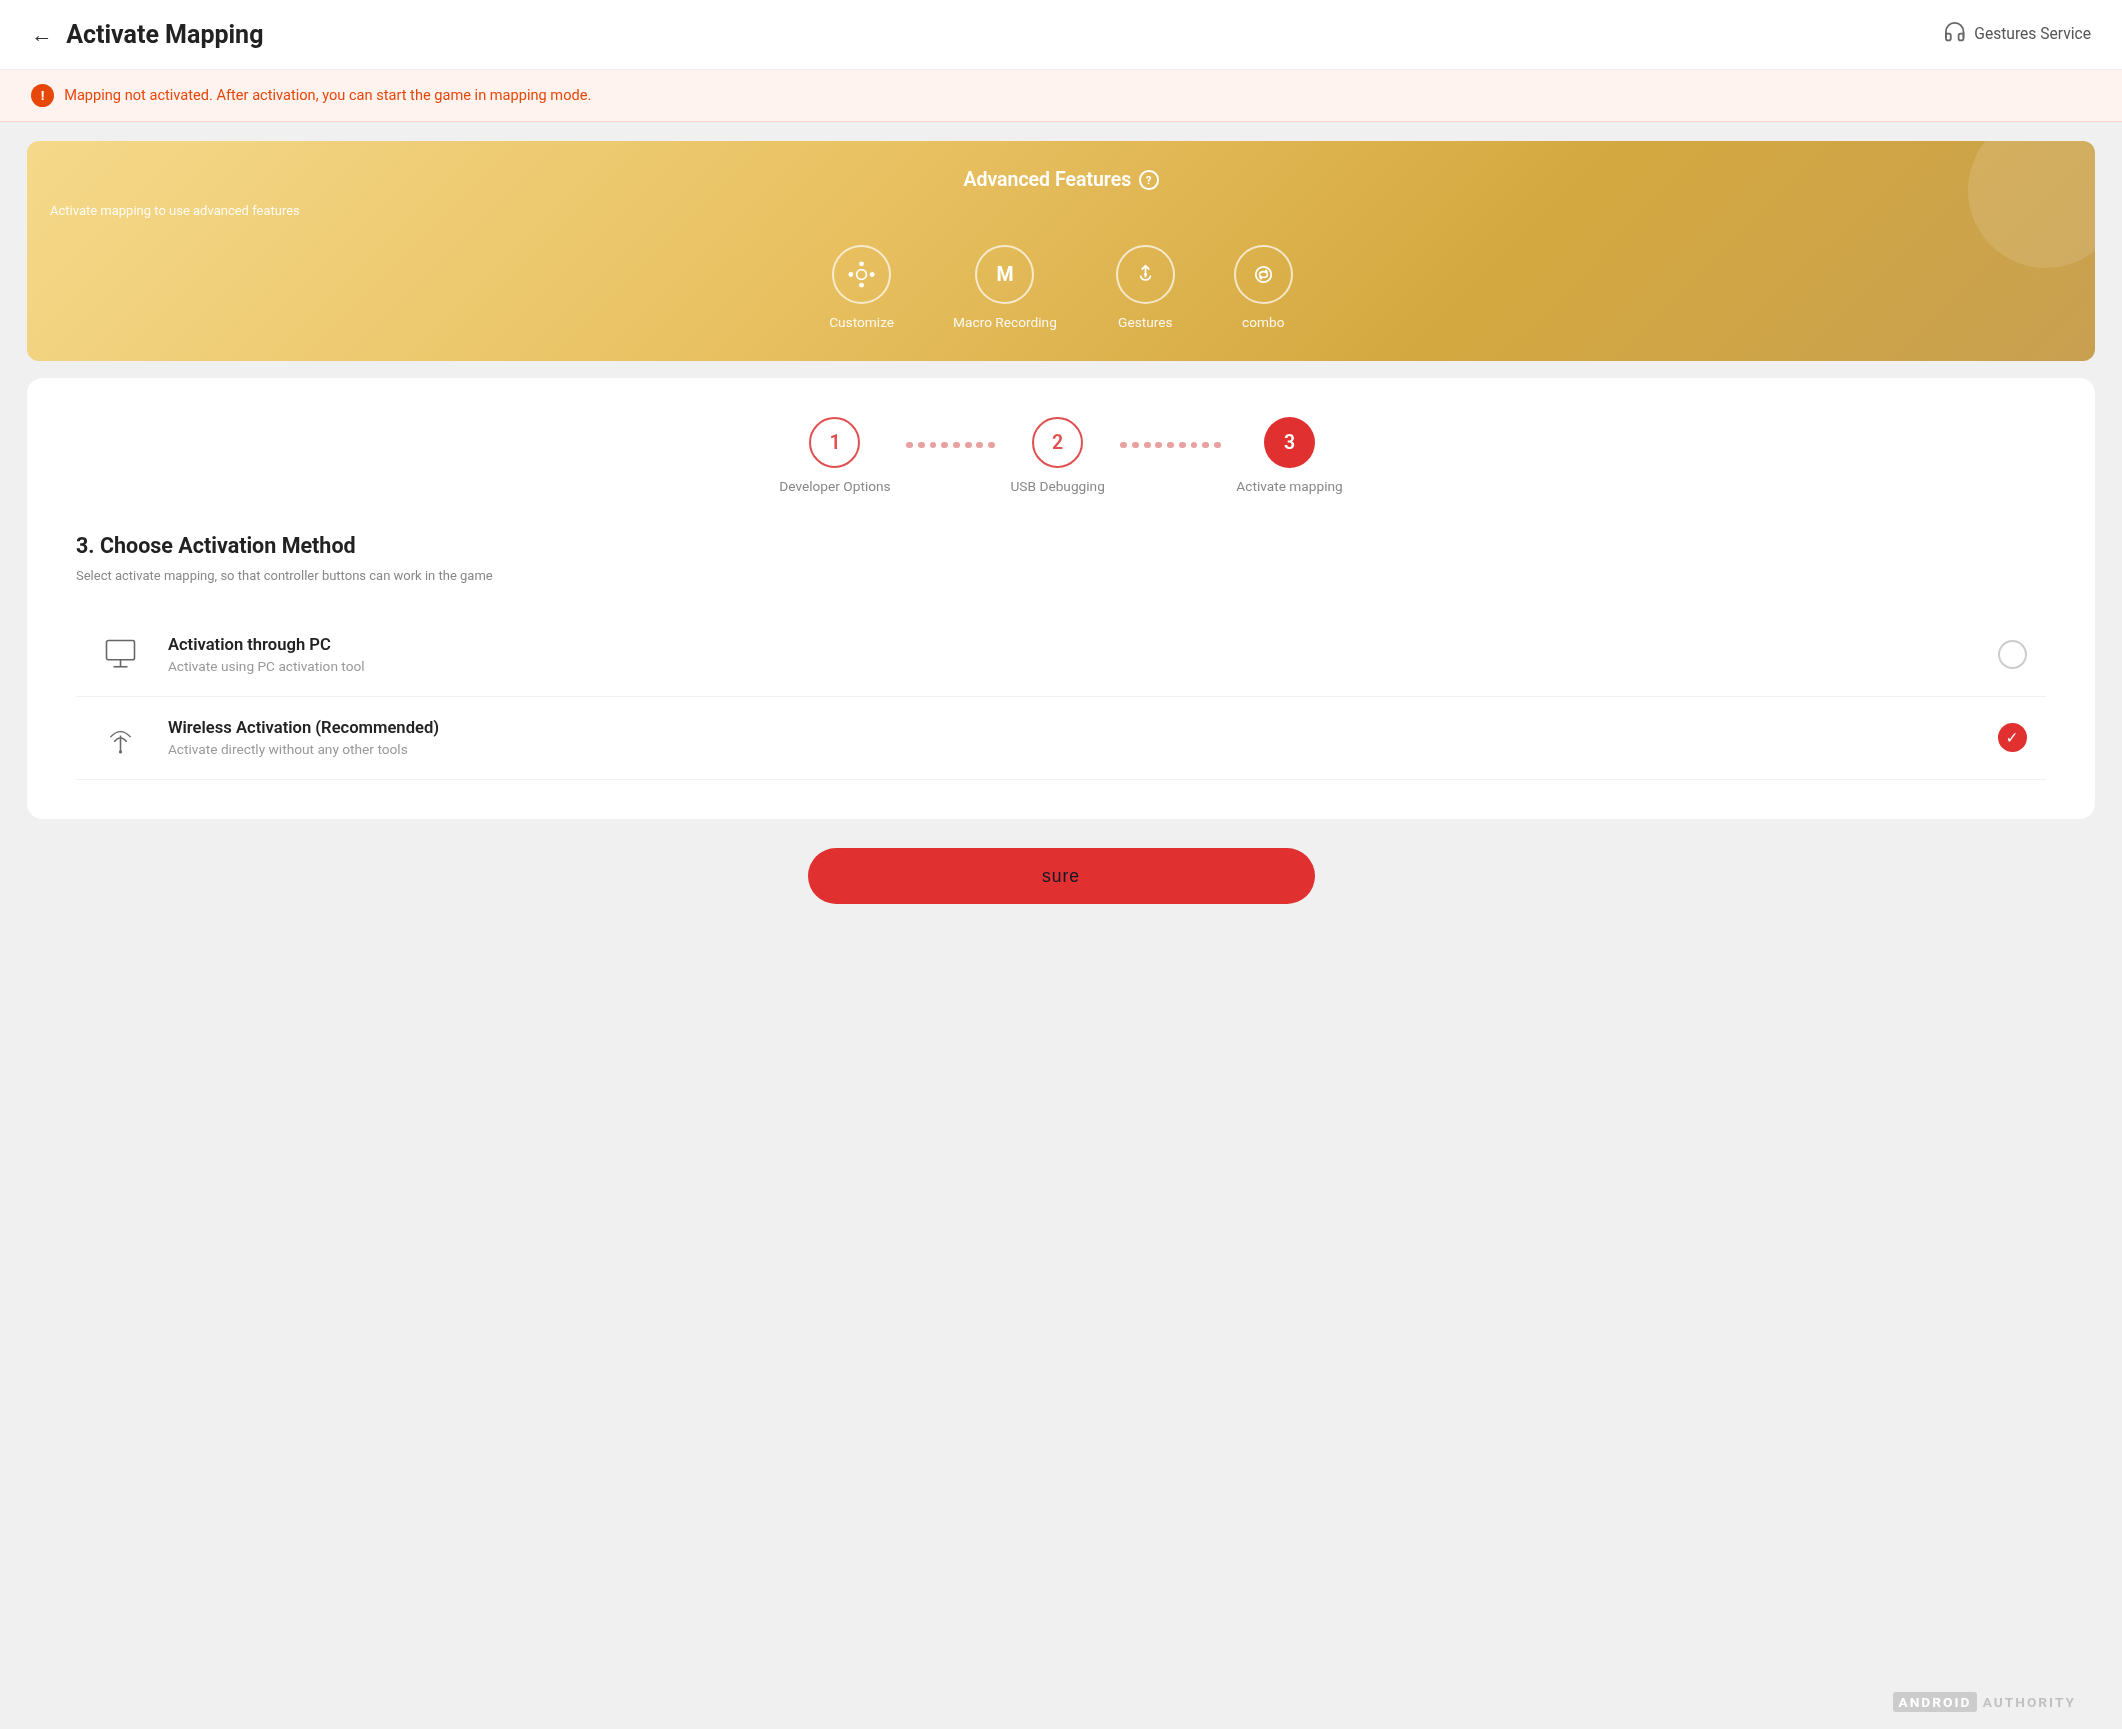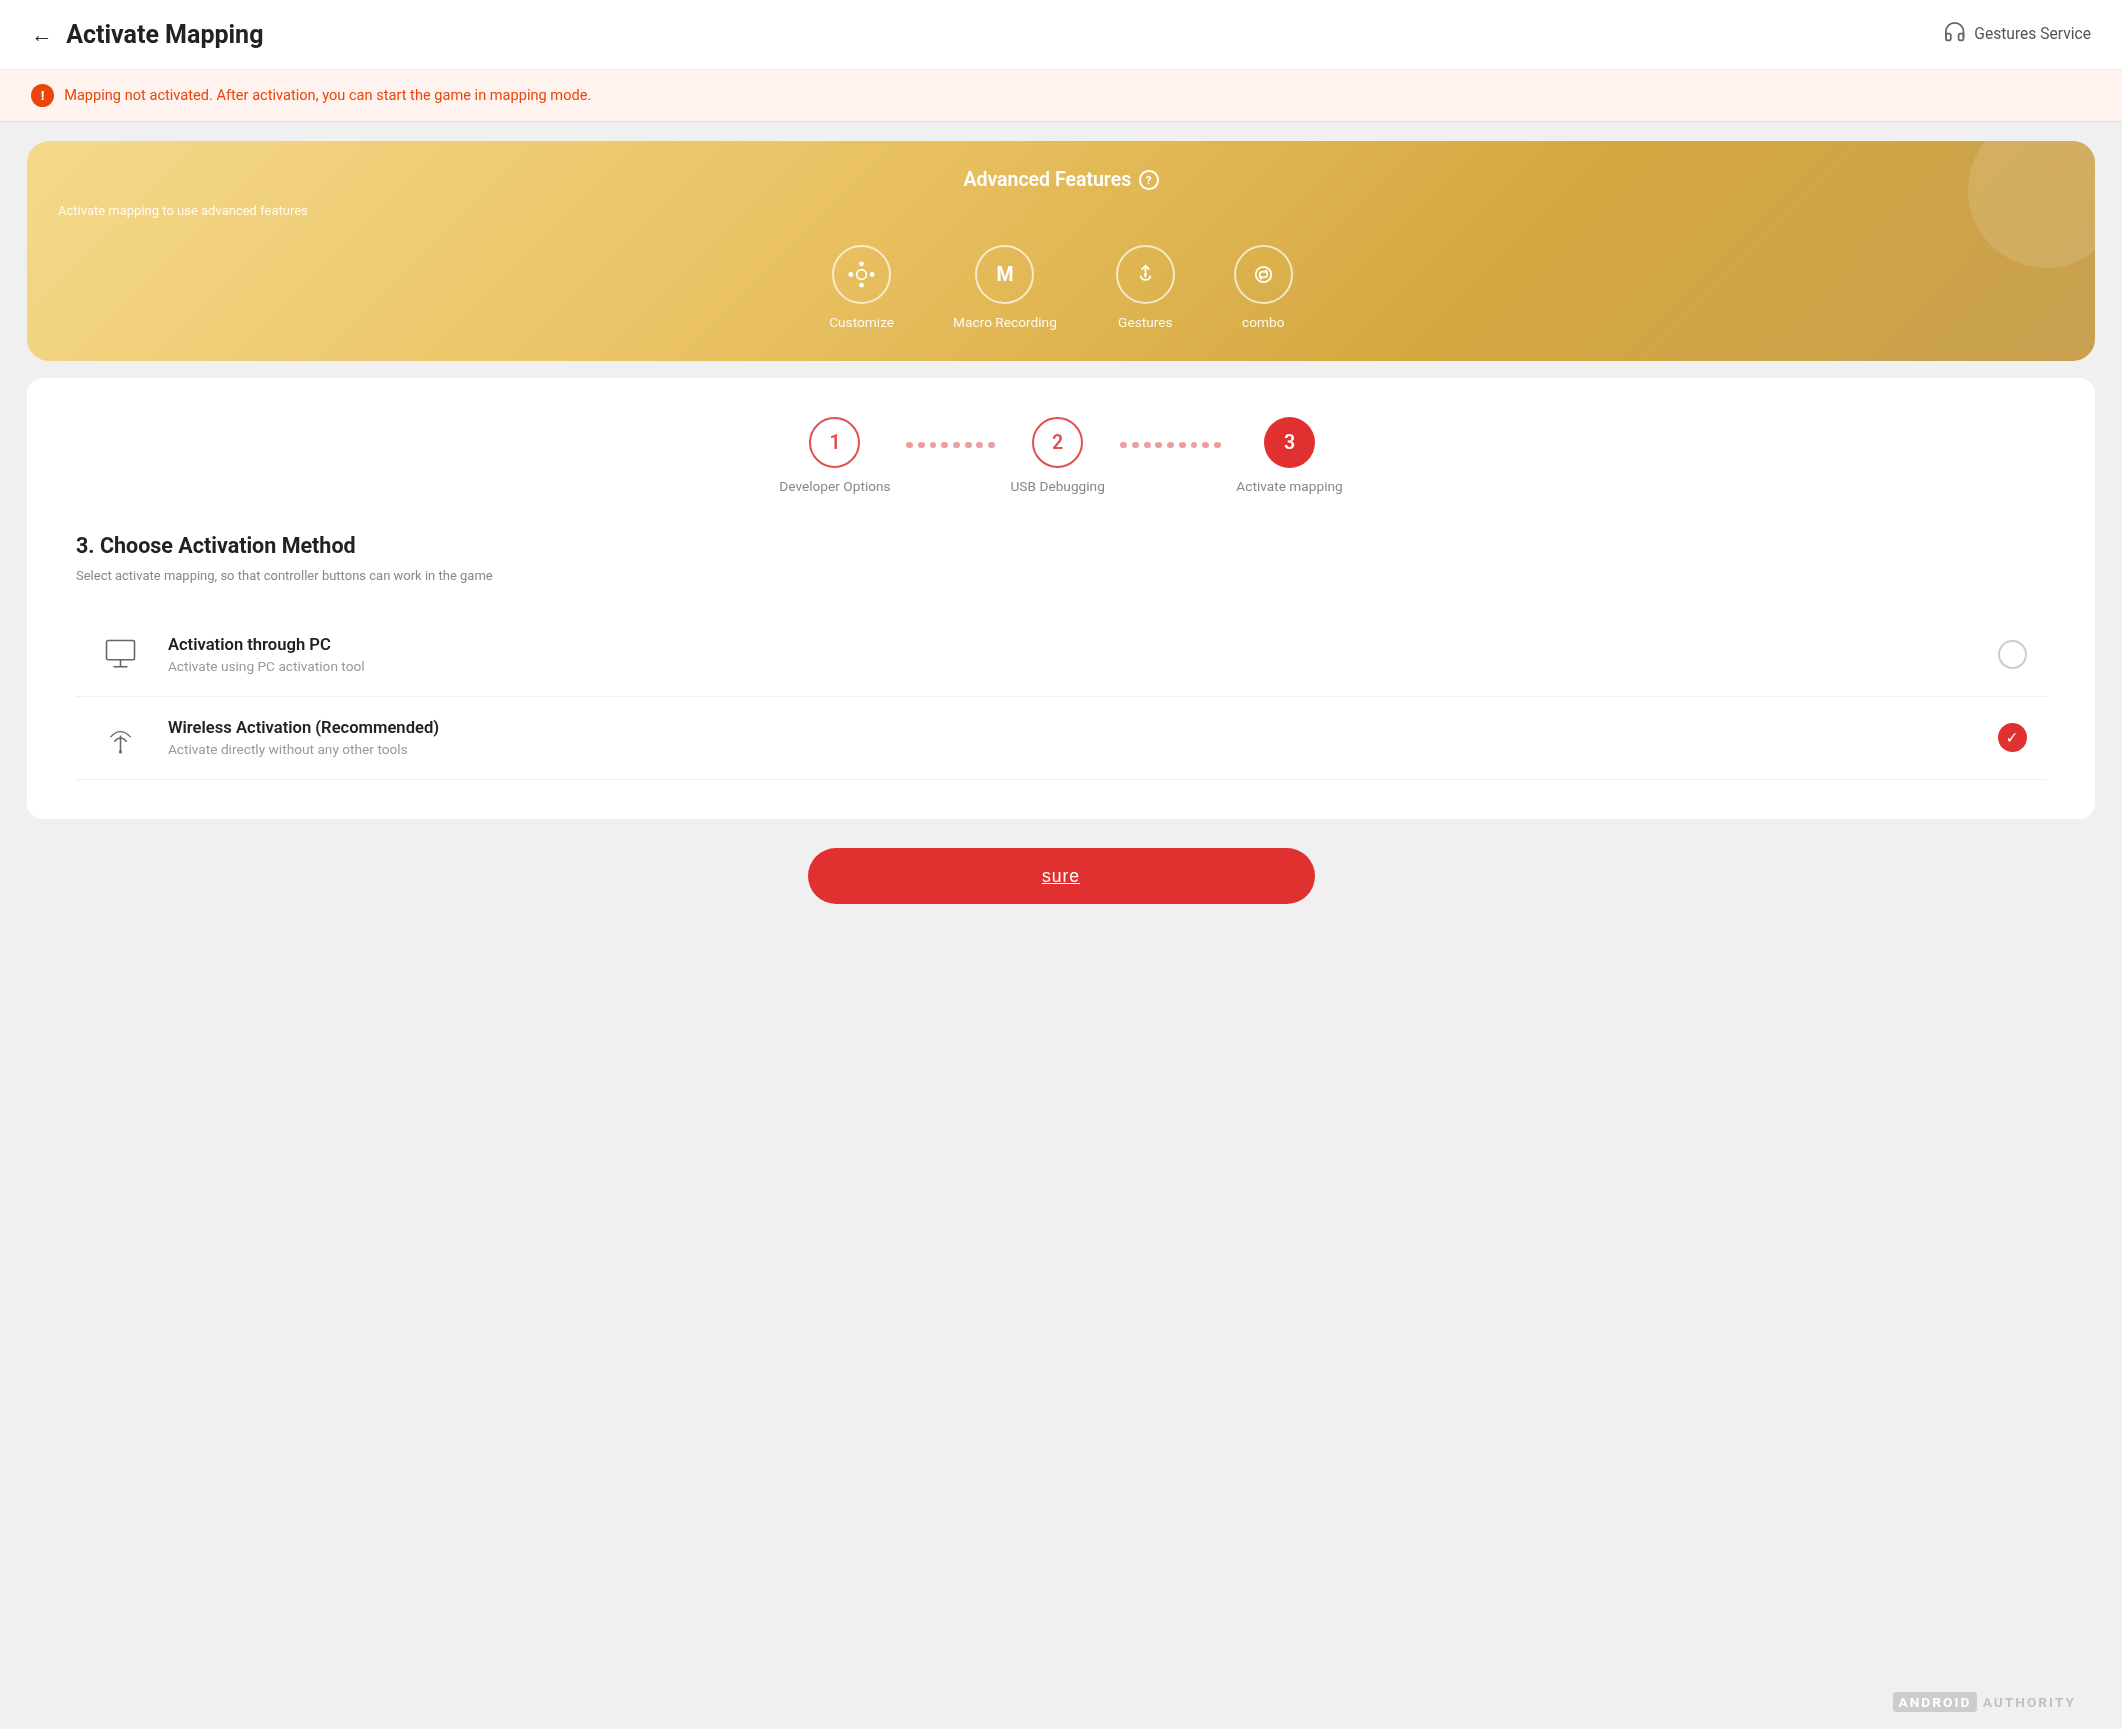--- a/index.html
+++ b/index.html
@@ -80,22 +80,22 @@
     .main-content {
       padding: 19.5px 27px;
       display: flex;
       flex-direction: column;
       gap: 17.6px;
     }
 
     
     .advanced-card {
       background: linear-gradient(135deg, #f5d98a 0%, #e8c060 40%, #d4a840 70%, #c8a050 100%);
-      border-radius: 22px;
-      padding: 27px 31px 31px;
+      border-radius: 12px;
+      padding: 27px 23px 31px;
       position: relative;
       overflow: hidden;
     }
     .advanced-card::after {
       content: '';
       position: absolute;
       top: -29px;
       right: -29px;
       width: 156px;
       height: 156px;
@@ -286,30 +286,29 @@
     }
 
     
     .sure-button-container {
       display: flex;
       justify-content: center;
       padding: 9.8px 27px 29px;
     }
     .sure-button {
       background: #e03030;
-      color: #ffffff;
+      color: #0f172a;
       border: none;
       border-radius: 49px;
       font-size: 17.6px;
       font-weight: 500;
       padding: 17.6px 0;
       width: 507px;
       cursor: pointer;
       letter-spacing: 1px;
-      text-decoration: underline;
     }
 
     
     .watermark {
       position: fixed;
       bottom: 19.5px;
       right: 46px;
       font-size: 13.7px;
       font-weight: 700;
       letter-spacing: 2px;

